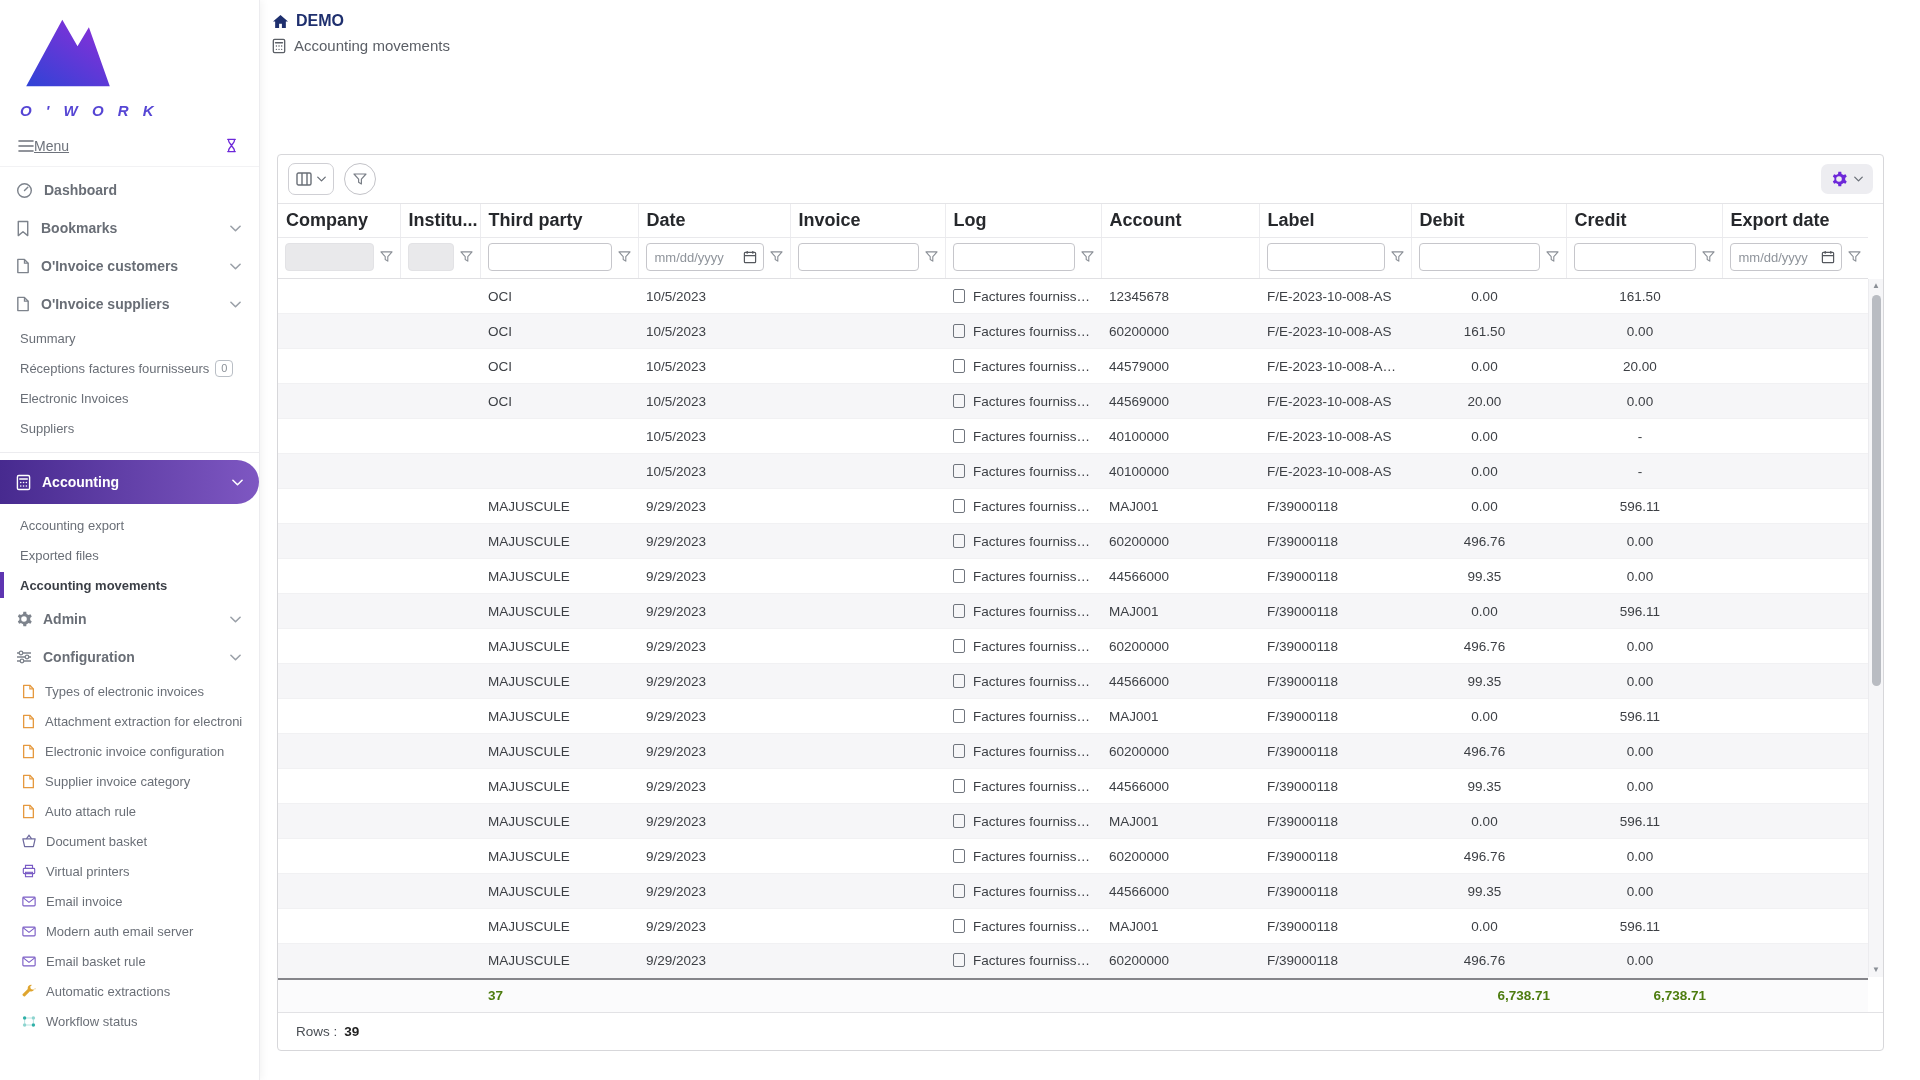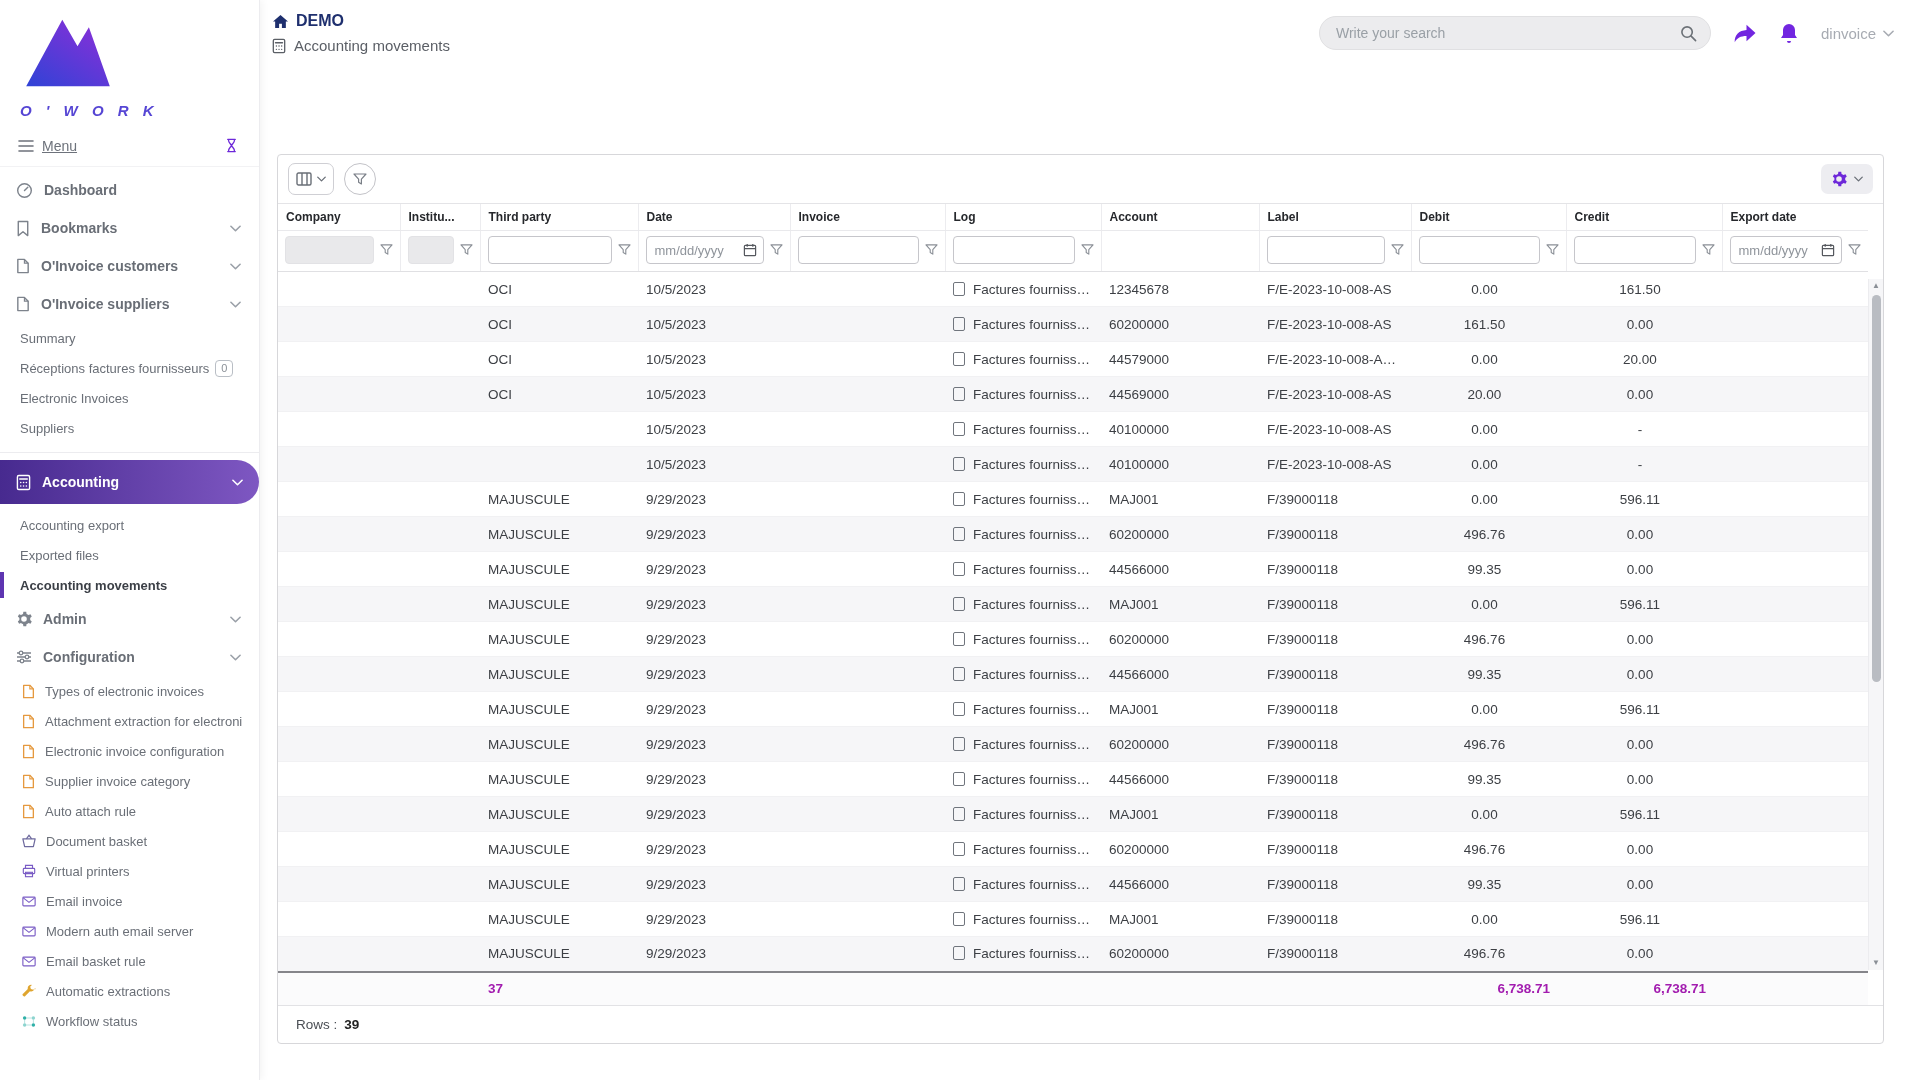--- a/index.html
+++ b/index.html
@@ -8,21 +8,21 @@
   button { font-family:inherit; cursor:pointer; }
   input { font-family:inherit; }
 
   .app { display:grid; grid-template-columns:260px 1fr; grid-template-rows:76px 1fr; height:100%; }
 
   
   .sidebar { grid-row:1/3; background:#fff; border-right:1px solid #ececef;
     box-shadow:2px 0 8px rgba(0,0,0,.05); z-index:3; overflow:hidden; }
   .logo-block { padding:14px 0 6px 20px; }
   .wordmark { margin-top:8px; color:#5646d4; font-size:15px; font-weight:700; letter-spacing:5px;font-style:italic; }
-  .menu-head { display:flex; align-items:center; gap:8px; height:42px; padding:0 20px 0 18px;
+  .menu-head { display:flex; align-items:center; gap:0; height:42px; padding:0 20px 0 18px;
     color:#6d727b; font-size:14px; border-bottom:1px solid #f2f2f4;text-decoration:underline; }
   .menu-head .pin { margin-left:auto; color:#6d28d9; }
   nav { padding-top:4px; }
   .nav-item { height:38px; display:flex; align-items:center; gap:11px; padding:0 18px 0 16px;
     color:#696e76; font-size:14px; font-weight:600; cursor:pointer; }
   .nav-item .gic { color:#7d838c; flex:0 0 auto; }
   .chev { margin-left:auto; color:#9aa0a8; flex:0 0 auto; }
   .sub-item { min-height:30px; display:flex; align-items:center; padding:0 14px 0 20px;
     color:#6a6f77; font-size:13px; cursor:pointer; white-space:nowrap; overflow:hidden; }
   .badge { margin-left:6px; border:1px solid #b9bec5; color:#8a9097; border-radius:4px;
@@ -63,21 +63,21 @@
     display:flex; align-items:center; justify-content:center; color:#7a7f87; }
   .btn-settings { margin-left:auto; height:30px; padding:0 10px; background:#ededf1; border:0;
     border-radius:7px; display:flex; align-items:center; gap:7px; color:#6d28d9; }
   .btn-settings .caret { color:#6a6f77; }
 
   .grid-wrap { position:relative; border-top:1px solid #e4e4e7; }
   table { width:calc(100% - 15px); border-collapse:collapse; table-layout:fixed; font-size:13.5px; }
   col.w-company{width:122px} col.w-inst{width:80px} col.w-third{width:158px} col.w-date{width:152px}
   col.w-invoice{width:155px} col.w-log{width:156px} col.w-account{width:158px} col.w-label{width:152px}
   col.w-debit{width:155px} col.w-credit{width:156px} col.w-export{width:auto}
-  thead th { text-align:left; font-size:12px; font-weight:700; color:#26282c; padding:6px 8px;
+  thead th { text-align:left; font-size:18px; font-weight:700; color:#26282c; padding:6px 8px;
     border-right:1px solid #ececef; border-bottom:1px solid #e9e9ec; white-space:nowrap; overflow:hidden; }
   thead th:last-child { border-right:0; }
   tr.frow td { padding:5px 7px 7px; border-right:1px solid #ececef; border-bottom:1px solid #e0e0e3; }
   tr.frow td:last-child { border-right:0; }
   .fcell { display:flex; align-items:center; gap:6px; }
   .f-input { flex:1; min-width:0; height:28px; border:1px solid #c6c6cb; border-radius:4px;
     padding:0 8px; font-size:13px; color:#333; background:#fff; outline:0; }
   .f-input::placeholder { color:#8f949b; }
   .f-input.disabled { background:#e9e9eb; border-color:#e2e2e5; }
   .f-inst { max-width:50px; }
@@ -86,21 +86,21 @@
   .f-wrap .cal { position:absolute; right:7px; top:7px; color:#55585e; }
   .funnel { color:#8a8f96; flex:0 0 auto; }
 
   tbody td { height:35px; padding:0 8px; color:#3c3f44; white-space:nowrap; overflow:hidden;
     text-overflow:ellipsis; border-bottom:1px solid #f1f1f3; }
   tbody tr:nth-child(even) { background:#f6f6f8; }
   td.num, th.num-h { }
   td.num { text-align:center; padding-right:16px; }
   .log-ic { display:inline-block; width:12px; height:14px; border:1.5px solid #70757d; border-radius:2px;
     margin-right:8px; vertical-align:-2px; }
-  tfoot td { height:33px; padding:0 8px; font-weight:700; color:#a21caf; background:#fbfbfc;
+  tfoot td { height:33px; padding:0 8px; font-weight:700; color:#4d7c0f; background:#fbfbfc;
     border-top:2px solid #85858a;margin-left:40px; }
   tfoot td.num { text-align:right; padding-right:16px; }
 
   .vscroll { position:absolute; top:75px; right:0; bottom:35px; width:15px; background:#f6f6f8;
     border-left:1px solid #ececef; }
   .vs-arrow { height:14px; width:100%; text-align:center; font-size:8px; color:#8a8f96; line-height:14px;
     cursor:pointer; user-select:none; }
   .vs-arrow.down { position:absolute; bottom:0; }
   .vs-thumb { position:absolute; top:16px; left:3px; width:9px; height:56%; background:#b9bcc2; border-radius:5px; }
 
@@ -392,44 +392,20 @@
         <svg width="17" height="15">
             <use href="#i-home"></use>
           </svg>
         <span>DEMO</span>
       </div>
       <div class="page-title">
         <svg width="14" height="16" style="color:#5b5f66">
             <use href="#i-calc"></use>
           </svg>
         <span>Accounting movements</span>
-      </div>
-    </div>
-    <div class="top-right">
-      <div class="search">
-        <input type="text" placeholder="Write your search" style="">
-        <svg class="mag" width="17" height="17">
-            <use href="#i-search"></use>
-          </svg>
-      </div>
-      <button class="icon-btn">
-        <svg width="24" height="22">
-            <use href="#i-share"></use>
-          </svg>
-      </button>
-      <button class="icon-btn">
-        <svg width="20" height="22">
-            <use href="#i-bell"></use>
-          </svg>
-      </button>
-      <div class="user">
-        <span>dinvoice</span>
-        <svg width="11" height="7">
-            <use href="#i-chev"></use>
-          </svg>
       </div>
     </div>
   </header>
 
   <main>
     <section class="panel">
 
       <div class="toolbar">
         <button class="btn-cols">
           <svg width="16" height="14">

